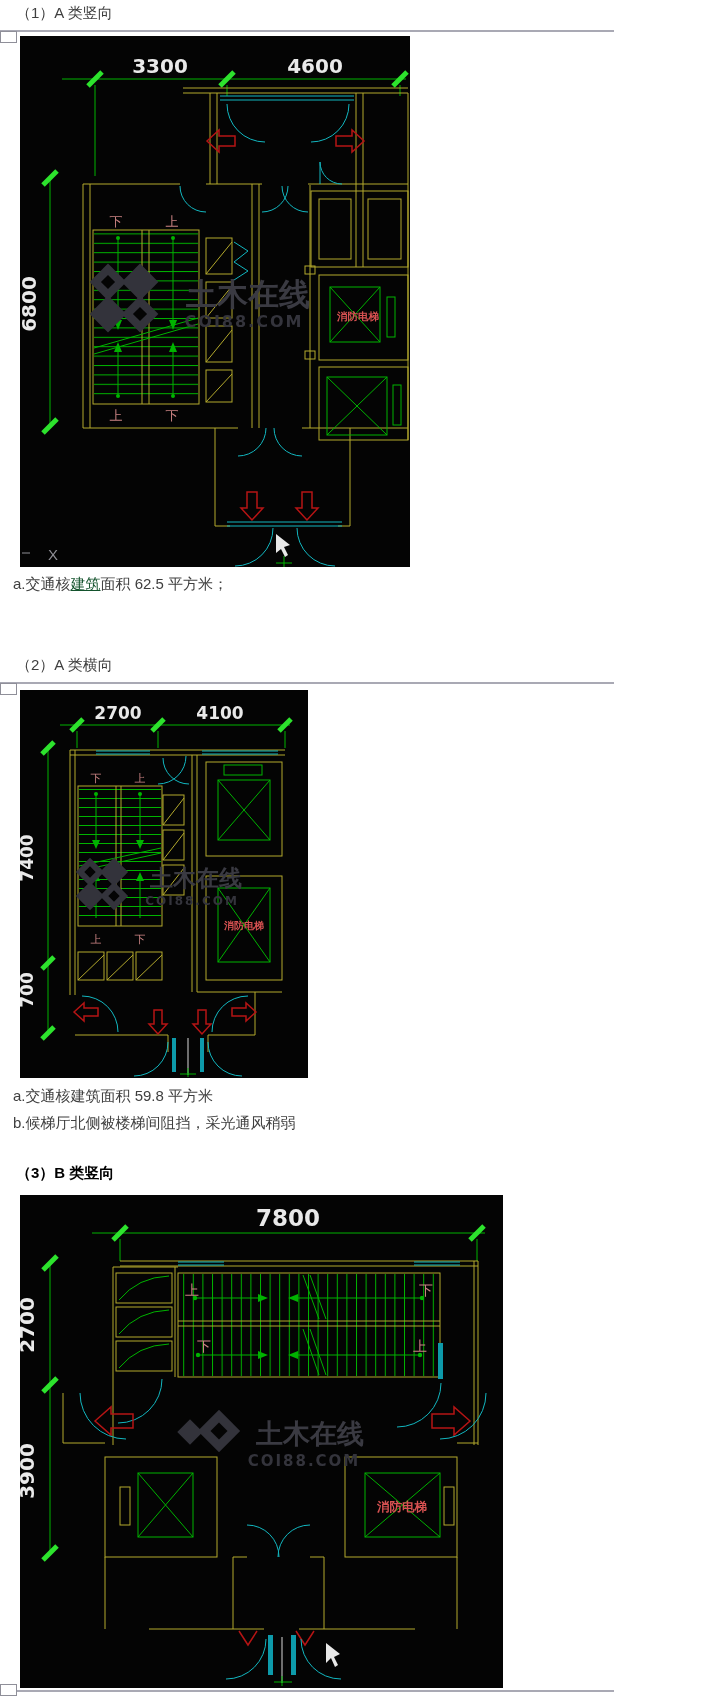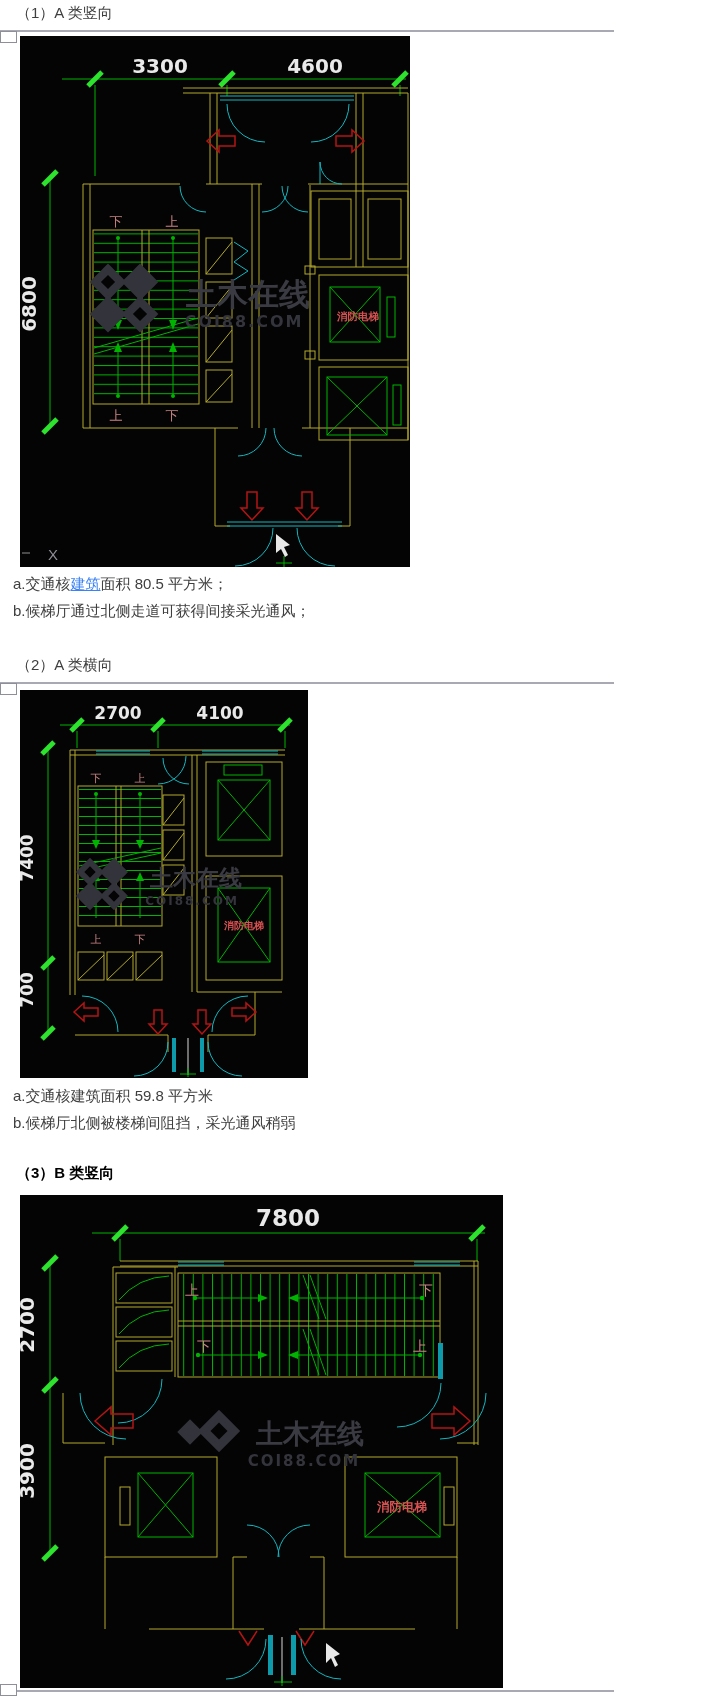--- a/index.html
+++ b/index.html
@@ -1,21 +1,21 @@
 <!DOCTYPE html>
 <html><head>
 <meta charset="utf-8">
 <style>
   html,body{margin:0;padding:0;background:#fff;}
   .page{position:relative;width:614px;height:1700px;background:#fff;overflow:hidden;
         font-family:"Liberation Sans","DejaVu Sans",sans-serif;}
   .h{position:absolute;left:16px;font-size:15px;color:#3f3f3f;white-space:nowrap;}
   .h.bold{font-weight:bold;color:#000000;}
   .para{position:absolute;left:13px;font-size:15px;color:#3f3f3f;white-space:nowrap;line-height:20px;}
-  .lnk{color:#3b82f6;text-decoration:underline;cursor:pointer;}
+  .lnk{color:#14532d;text-decoration:underline;cursor:pointer;}
   .sepline{position:absolute;left:0;width:726px;height:2px;background:#a9a9b4;}
   .handle{position:absolute;background:#fff;border:1px solid #8f8f99;box-sizing:border-box;}
   svg.plan{position:absolute;background:#040404;}
   .sy{stroke:#b3a92c;fill:none;stroke-width:1;}
   .sg{stroke:#00b300;fill:none;stroke-width:1;}
   .sc{stroke:#12b7c0;fill:none;stroke-width:1;}
   .sr{stroke:#b51414;fill:none;stroke-width:1.5;}
   .tk{stroke:#2de32d;stroke-width:5;}
   .dimtxt{fill:#e9e9e9;font-family:"DejaVu Sans",sans-serif;font-weight:bold;}
   .cjk{fill:#c98282;font-family:"DejaVu Sans",sans-serif;}
@@ -187,23 +187,22 @@
       <text class="wmtxt" x="228" y="269" font-size="31" text-anchor="middle">土木在线</text>
       <text class="wmsub" x="224" y="291" font-size="16" text-anchor="middle">COI88.COM</text>
     </g>
 
     <text x="28" y="524" fill="#8e8e94" font-size="15">X</text>
     <path stroke="#8e8e94" d="M2,517 h8"></path>
     <polygon fill="#e8e8e8" points="256,498 256,517 261,513 265,521 268,519 264,511 270,509"></polygon>
   </svg>
 
   <div class="para" style="top:574px">
-    <span>a.交通核</span><a class="lnk">建筑</a><span>面积 80.5 平方米；</span>
+    <span>a.交通核</span><a class="lnk">建筑</a><span>面积 62.5 平方米；</span>
   </div>
-  <div class="para" style="top:601px">b.候梯厅通过北侧走道可获得间接采光通风；</div>
 
   <div class="h" style="top:656px">（2）A 类横向</div>
 
   <div class="sepline" style="top:682px"></div>
   <div class="handle" style="left:0;top:683px;width:17px;height:12px"></div>
   <div class="handle" style="left:698px;top:677px;width:28px;height:14px"></div>
 
   <svg class="plan" style="left:20px;top:690px" width="288" height="388" viewBox="0 0 288 388">
     <defs>
       <pattern id="p2h" width="8" height="9" patternUnits="userSpaceOnUse">

